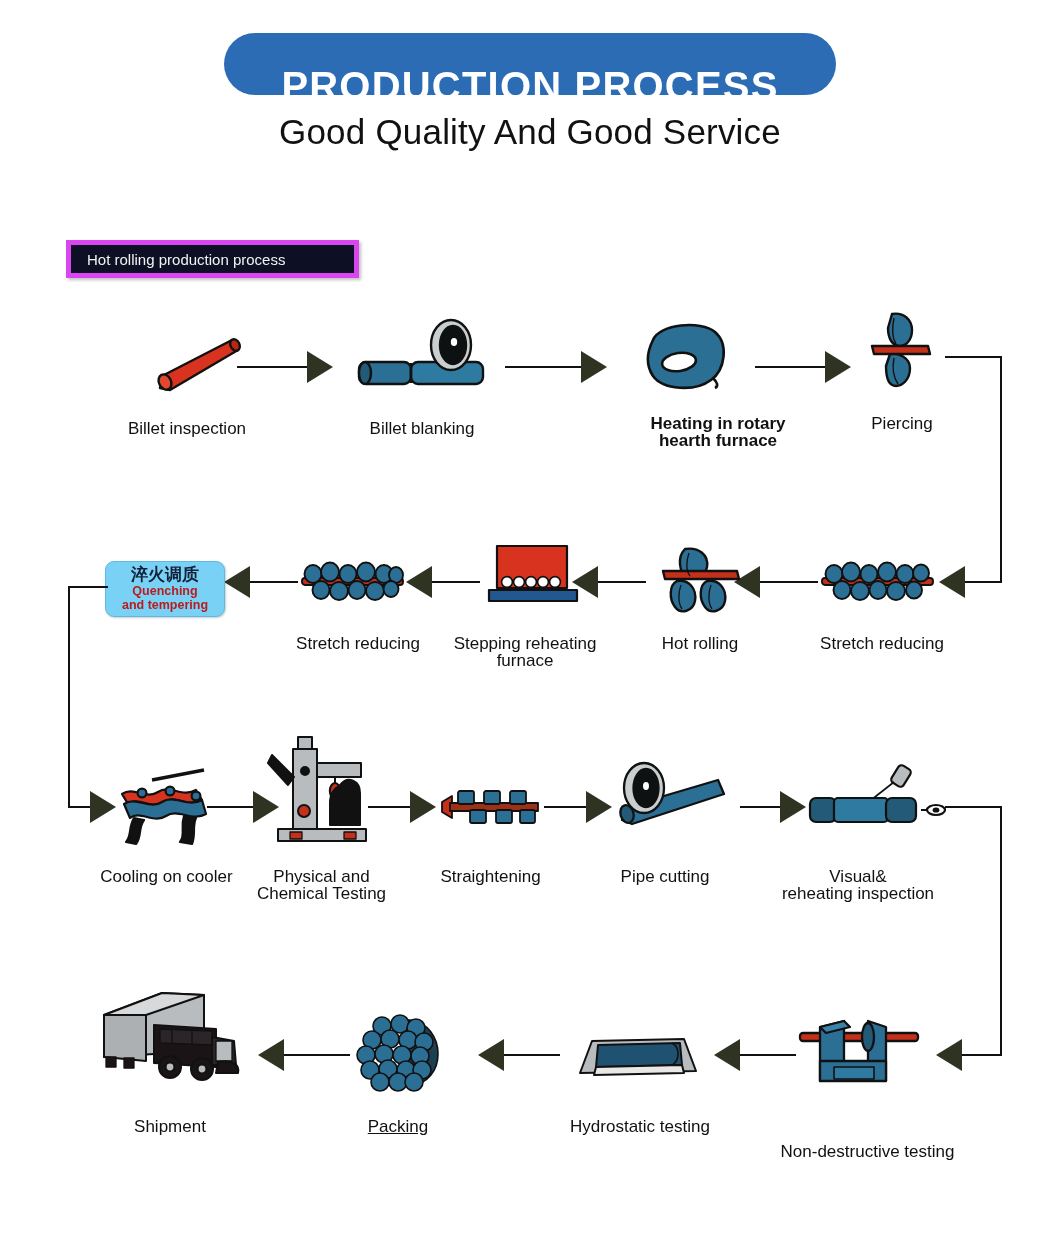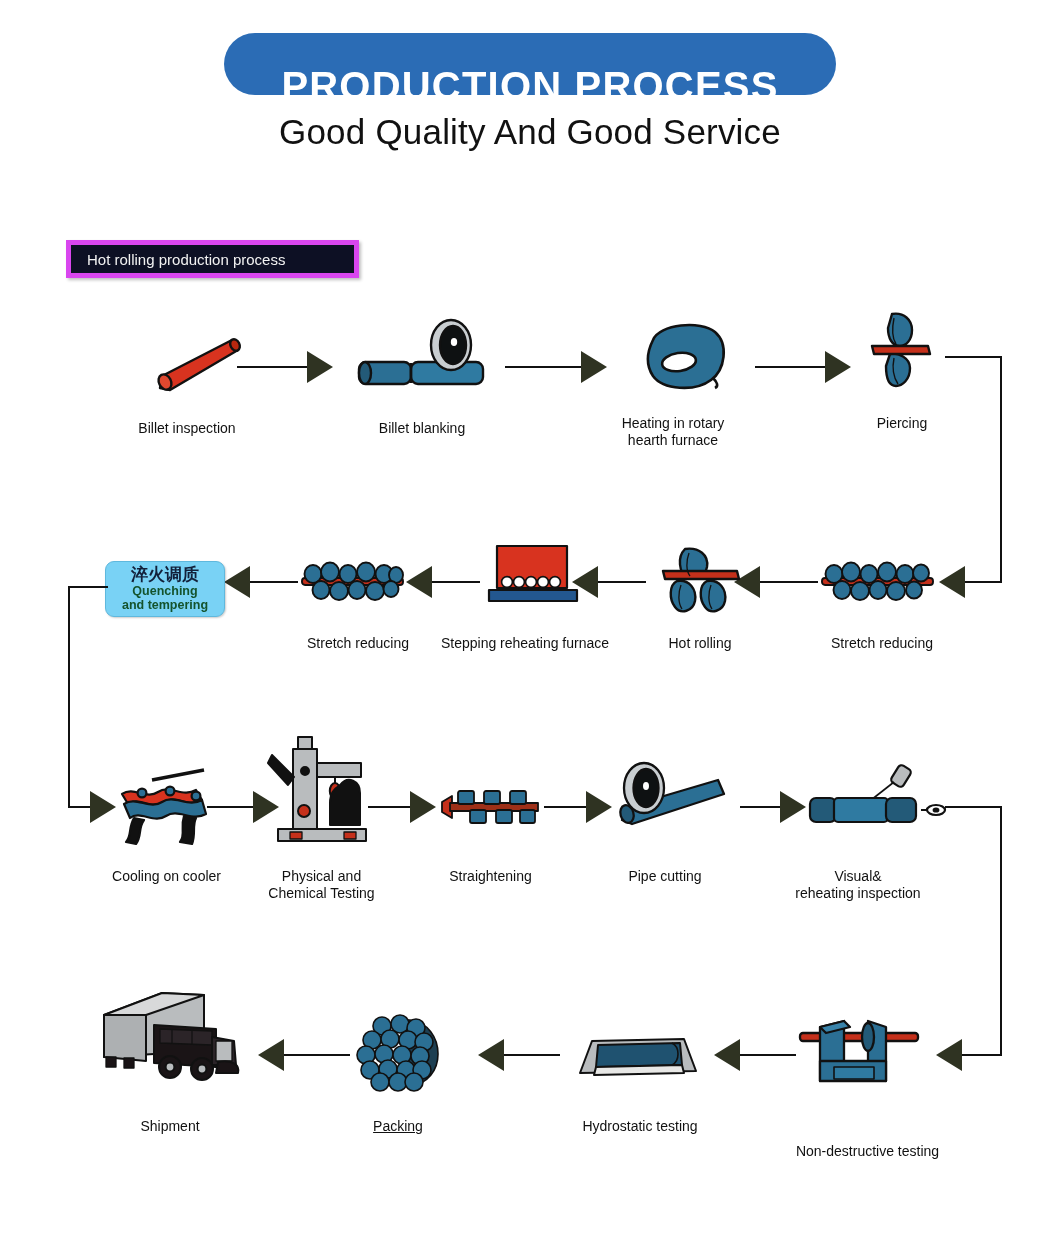--- a/index.html
+++ b/index.html
@@ -32,21 +32,21 @@
     background:#0d1024;border:5px solid #d946ef;
     display:flex;align-items:center;
     box-shadow:2px 2px 3px rgba(0,0,0,.25);
   }
   .sec-tag-text{
     color:#f2f2f2;font-size:15px;padding-left:16px;white-space:nowrap;
     font-family:"Liberation Sans",sans-serif;
   }
   .icon-wrap{position:absolute;display:block;}
   .cap{
-    position:absolute;text-align:center;font-size:14px;line-height:17px;
+    position:absolute;text-align:center;font-size:17px;line-height:17px;
     color:#111;font-family:"Liberation Sans",sans-serif;
   }
 
   
   .shaft{position:absolute;background:#111;height:2px;}
   .vshaft{position:absolute;background:#111;width:2px;}
   .tri-r{
     position:absolute;width:0;height:0;
     border-top:16px solid transparent;border-bottom:16px solid transparent;
     border-left:26px solid #2f3322;
@@ -58,21 +58,21 @@
   }
 
   
   .quench{
     position:absolute;left:105px;top:561px;width:118px;height:54px;
     background:#79d2f5;border-radius:9px;border:1px solid #5fb8dd;
     display:flex;flex-direction:column;align-items:center;justify-content:center;
     box-shadow:1px 1px 2px rgba(0,0,0,.2);
   }
   .quench .cn{font-size:17px;font-weight:bold;color:#12203a;line-height:18px;}
-  .quench .en{font-size:12.5px;font-weight:bold;color:#14532d;line-height:14px;text-align:center;}
+  .quench .en{font-size:12.5px;font-weight:bold;color:#b91c1c;line-height:14px;text-align:center;}
 
   svg{display:block;overflow:visible;}
 </style>
 </head>
 <body>
 
 <div class="page">
 
   <div class="hdr-banner">
     <span class="hdr-banner-text">PRODUCTION PROCESS</span>
@@ -117,21 +117,21 @@
 
   <div class="icon-wrap" style="left:639px;top:318px;">
     <svg width="96" height="80" viewBox="0 0 96 80">
       <g stroke="#111" stroke-width="2.6" stroke-linejoin="round">
         <path d="M14 22 C20 6 62 2 76 14 C90 26 86 52 72 62 C56 74 24 72 14 58 C6 46 8 34 14 22 Z" fill="#2b6f94"></path>
         <ellipse cx="40" cy="44" rx="17" ry="9" fill="#ffffff" transform="rotate(-8 40 44)"></ellipse>
         <path d="M74 60 C78 64 80 68 76 70" fill="none"></path>
       </g>
     </svg>
   </div>
-  <div class="cap" style="left:593px;top:415px;width:160px;">
+  <div class="cap" style="left:638px;top:415px;width:160px;font-weight:bold;">
     <div>Heating in rotary</div>
     <div>hearth furnace</div>
   </div>
 
   <div class="shaft" style="left:755px;top:366px;width:72px;"></div>
   <div class="tri-r" style="left:825px;top:351px;"></div>
 
   <div class="icon-wrap" style="left:868px;top:310px;">
     <svg width="70" height="80" viewBox="0 0 70 80">
       <g stroke="#111" stroke-width="2.4" stroke-linejoin="round">

